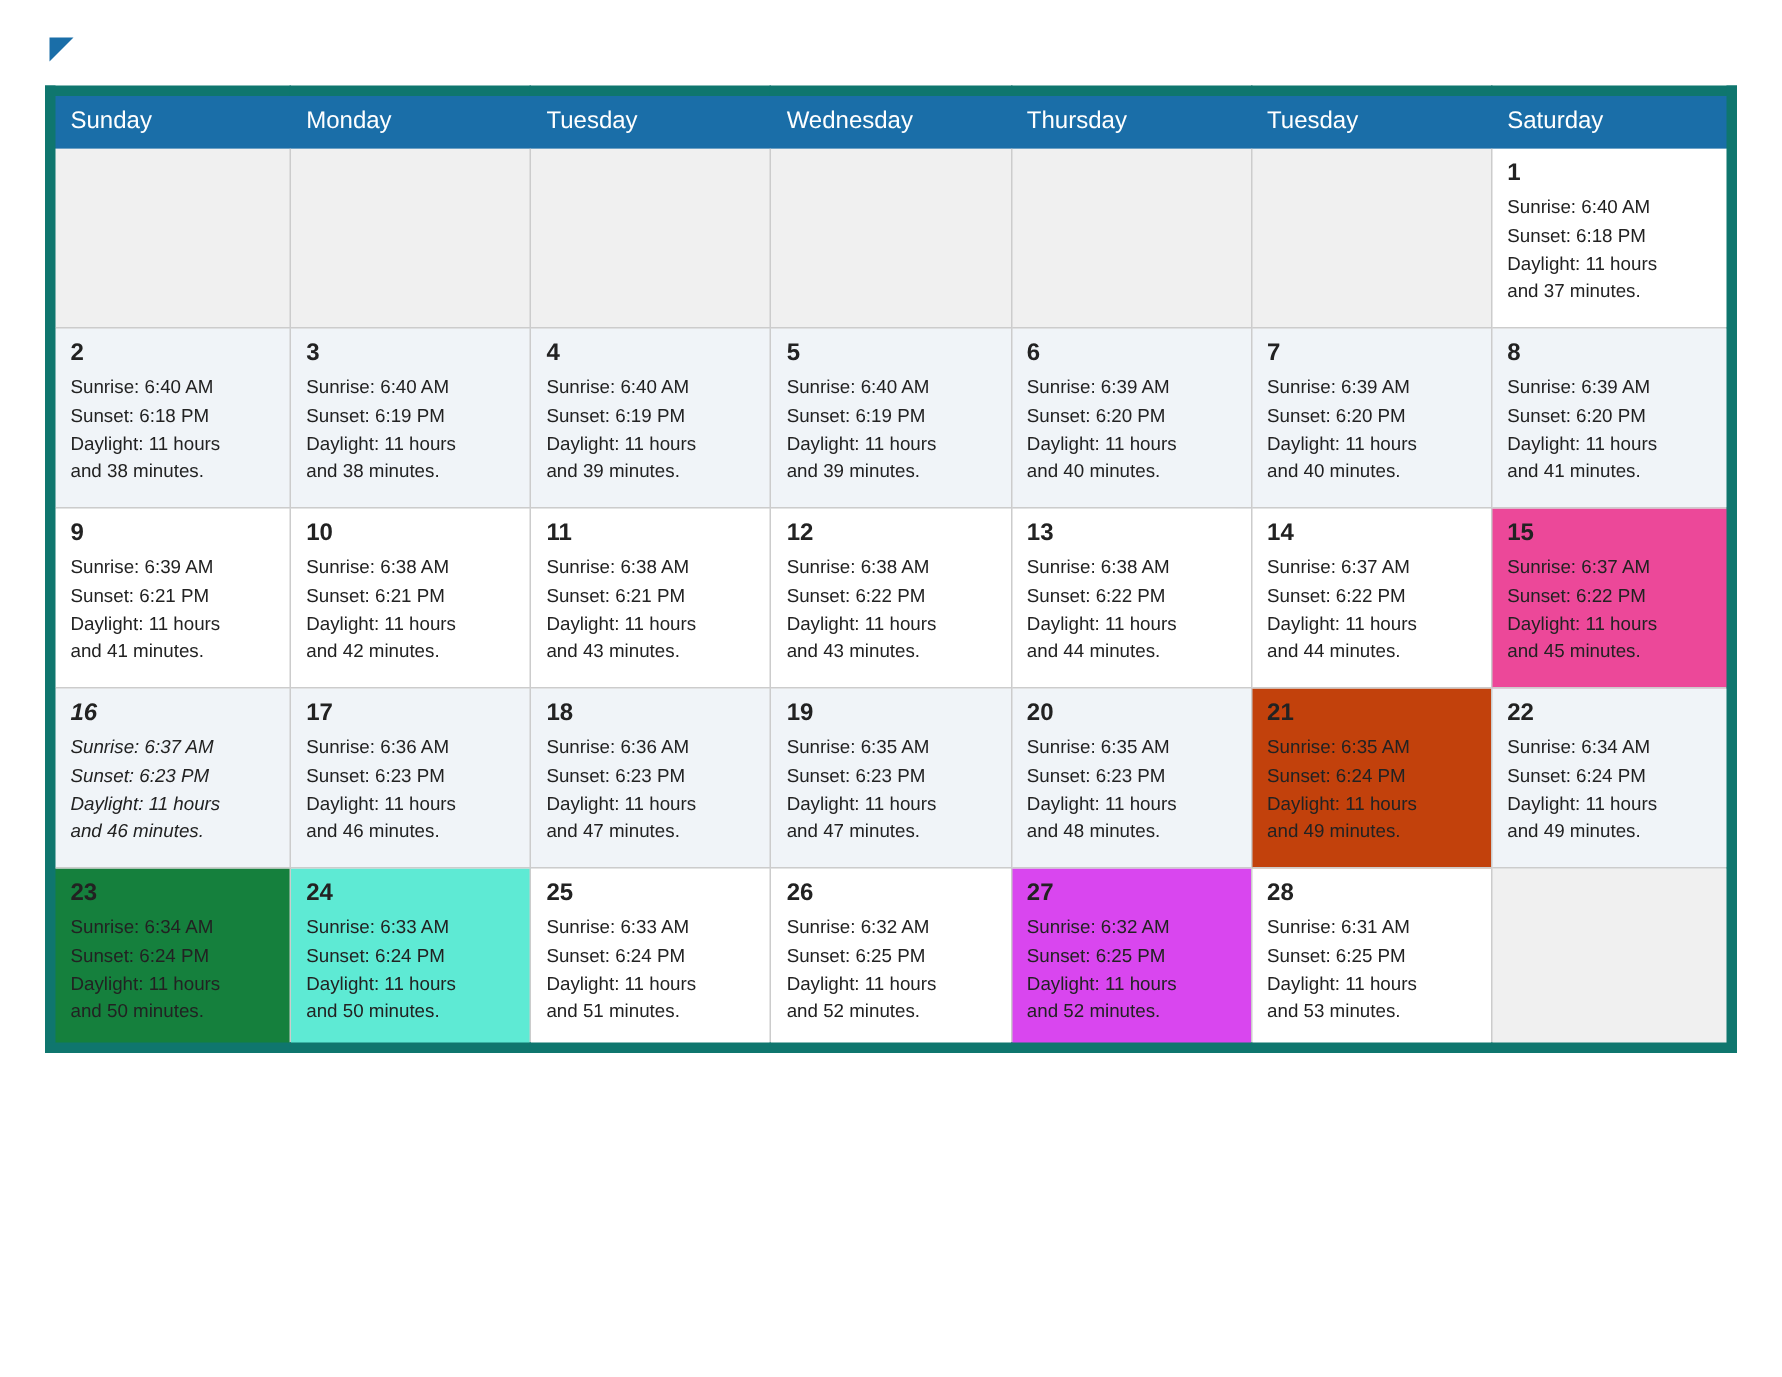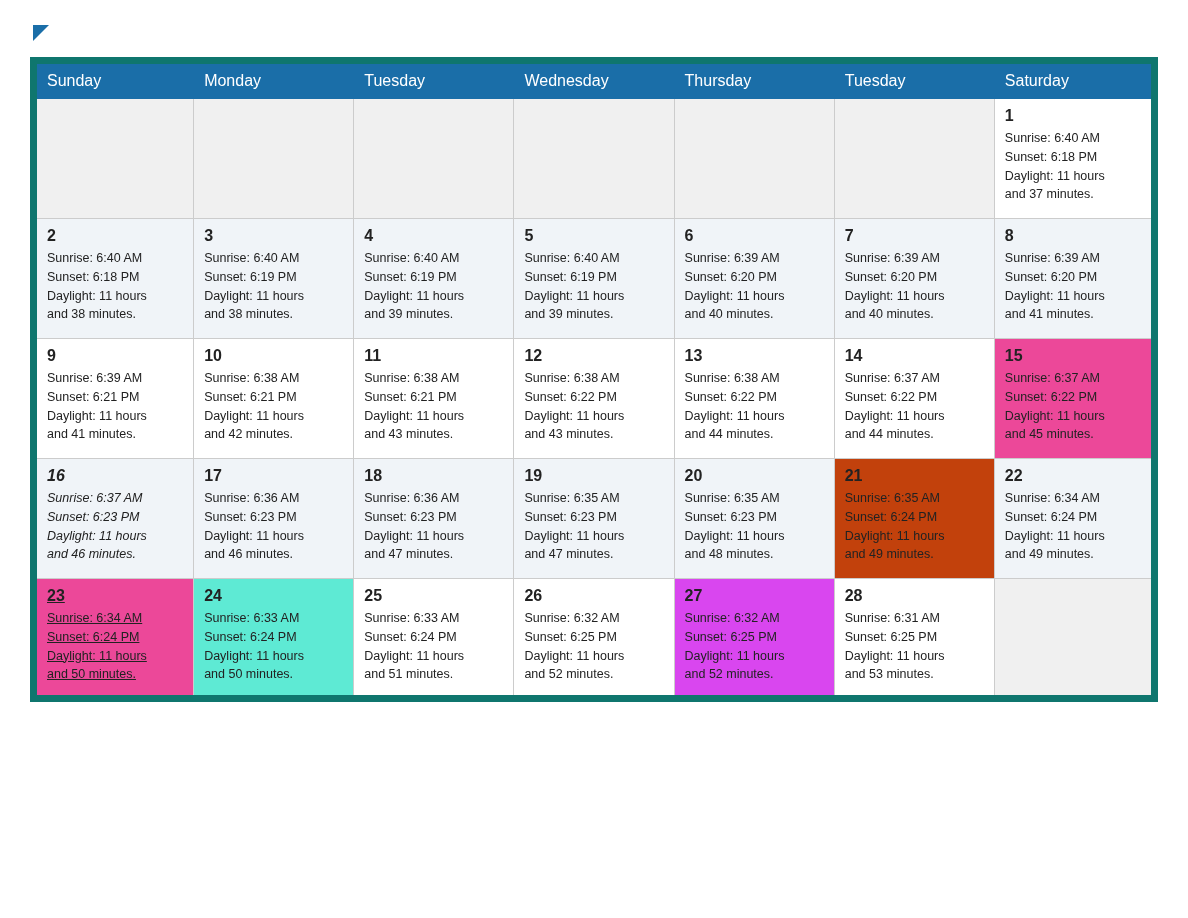--- a/index.html
+++ b/index.html
@@ -297,21 +297,21 @@
         </td>
         <td style="background: rgb(240, 244, 248);">
           <div class="day-number">22</div>
           <div class="day-info" style="white-space: pre-line;">Sunrise: 6:34 AM
 Sunset: 6:24 PM
 Daylight: 11 hours
 and 49 minutes.</div>
         </td>
       </tr>
       <tr>
-        <td style="background: #ec4899; text-decoration: underline;">
+        <td style="background: #15803d;">
           <div class="day-number">23</div>
           <div class="day-info" style="white-space: pre-line;">Sunrise: 6:34 AM
 Sunset: 6:24 PM
 Daylight: 11 hours
 and 50 minutes.</div>
         </td>
         <td style="background: #5eead4;">
           <div class="day-number">24</div>
           <div class="day-info" style="white-space: pre-line;">Sunrise: 6:33 AM
 Sunset: 6:24 PM

